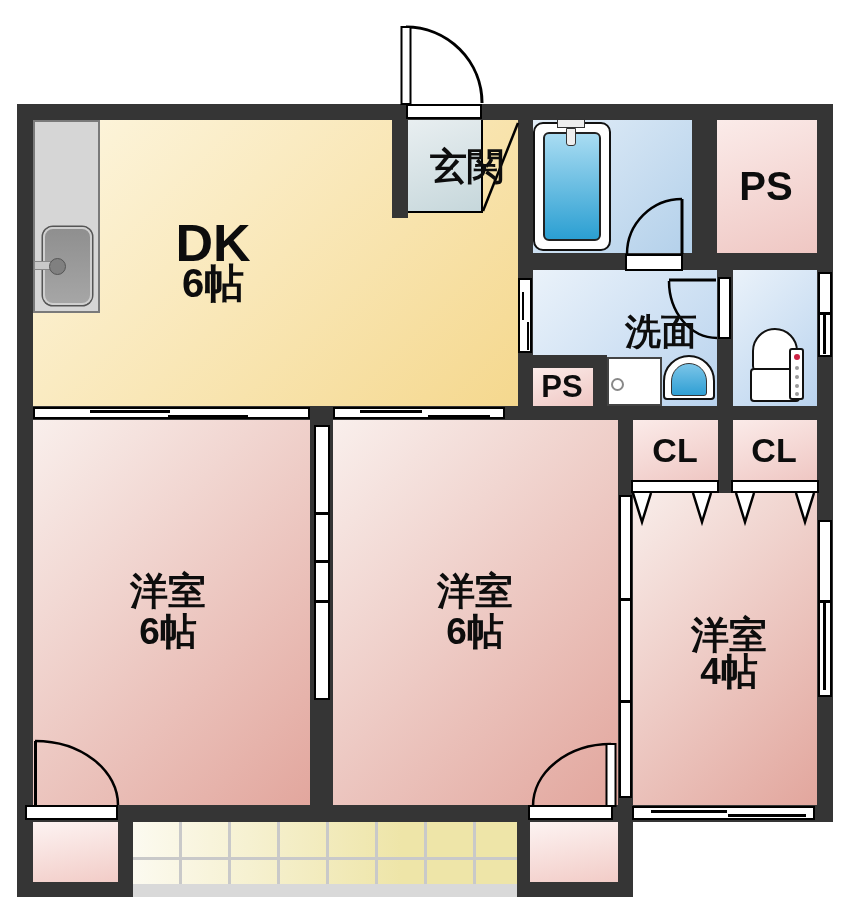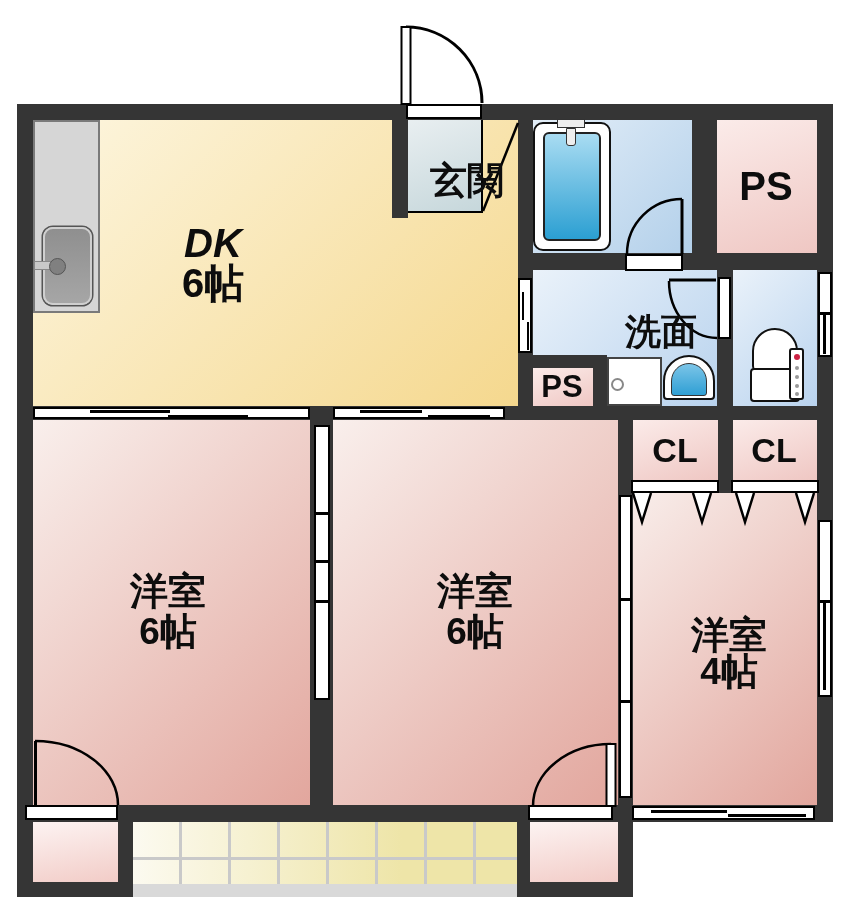--- a/index.html
+++ b/index.html
@@ -157,23 +157,23 @@
     </g>
 
     <g fill="#fff" stroke="#000" stroke-width="2.5">
       <path d="M 633 493 L 642 522 L 651 493"></path>
       <path d="M 693 493 L 702 522 L 711 493"></path>
       <path d="M 736 493 L 745 522 L 754 493"></path>
       <path d="M 796 493 L 805 522 L 814 493"></path>
     </g>
   </svg>
 
-  <div class="label" style="left:213px;top:243px;font-size:40px;font-style:italic;">DK</div>
+  <div class="label" style="left:213px;top:243px;font-size:52px;">DK</div>
   <div class="label" style="left:213px;top:283px;font-size:40px;">6帖</div>
-  <div class="label" style="left:467px;top:180px;font-size:37px;">玄関</div>
+  <div class="label" style="left:467px;top:166px;font-size:37px;">玄関</div>
   <div class="label" style="left:766px;top:186px;font-size:40px;">PS</div>
   <div class="label" style="left:661px;top:332px;font-size:36px;">洗面</div>
   <div class="label" style="left:562px;top:386px;font-size:31px;">PS</div>
   <div class="label" style="left:675px;top:450px;font-size:34px;">CL</div>
   <div class="label" style="left:774px;top:450px;font-size:34px;">CL</div>
   <div class="label" style="left:168px;top:591px;font-size:38px;">洋室</div>
   <div class="label" style="left:168px;top:631px;font-size:37px;">6帖</div>
   <div class="label" style="left:475px;top:591px;font-size:38px;">洋室</div>
   <div class="label" style="left:475px;top:631px;font-size:37px;">6帖</div>
   <div class="label" style="left:729px;top:635px;font-size:38px;">洋室</div>

